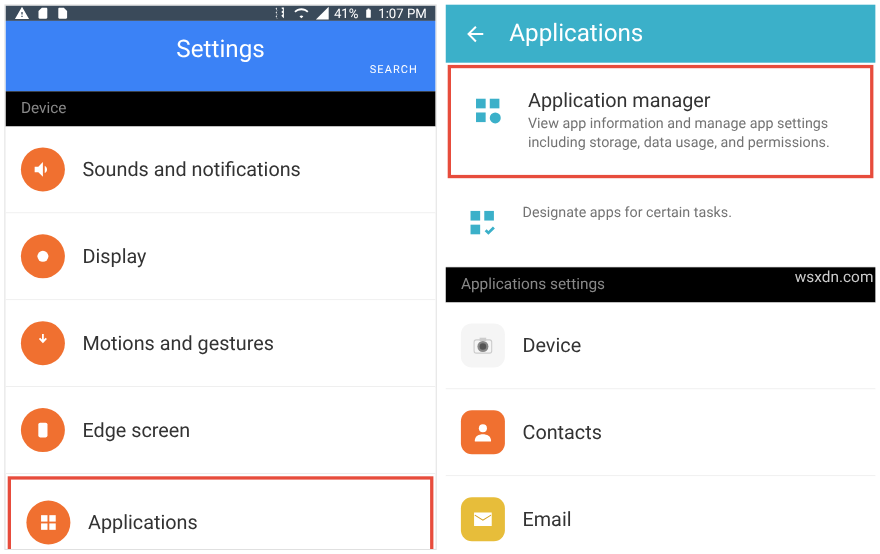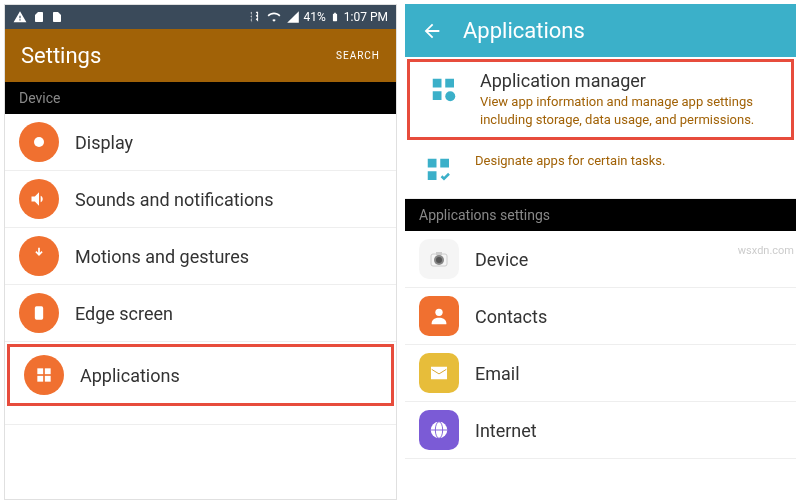--- a/index.html
+++ b/index.html
@@ -9,40 +9,40 @@
     .screen-right { }
     
     
     .status-bar { height: 24px; background: #3a4a5a; color: #fff; display: flex; align-items: center; padding: 0 8px; font-size: 12px; }
     .status-left { display: flex; gap: 6px; }
     .status-right { margin-left: auto; display: flex; gap: 4px; align-items: center; }
     .status-icon { display: inline-flex; }
     
     
     .header { background: #4a90a4; color: #fff; display: flex; align-items: center; padding: 14px 16px; }
-    .header-settings { background: #a16207; }
+    .header-settings { background: #3b82f6; flex-direction: column; }
     .header-title { font-size: 22px; font-weight: 400; }
     .header-search { margin-left: auto; font-size: 10px; letter-spacing: 1px; }
     .header-back { margin-right: 20px; display: flex; align-items: center; }
     
     
     .section-header { background: #000000; color: #888; font-size: 14px; padding: 8px 14px; }
     
     
-    .list-item { display: flex; align-items: center; padding: 8px 14px; border-bottom: 1px solid #eee; background: #fff; }
+    .list-item { display: flex; align-items: center; padding: 19px 14px; border-bottom: 1px solid #eee; background: #fff; }
     .list-item.highlighted { border: 3px solid #e74c3c; margin: 2px; }
     .item-icon { width: 40px; height: 40px; display: flex; align-items: center; justify-content: center; margin-right: 16px; flex-shrink: 0; }
     .item-icon.orange { background: #f07030; border-radius: 50%; color: #fff; }
     .item-icon.teal-grid { color: #3bb0c9; }
     .item-icon.app { border-radius: 10px; }
     .item-text { flex: 1; }
     .item-title { font-size: 18px; color: #333; }
-    .item-sub { font-size: 13px; color: #a16207; line-height: 1.4; margin-top: 2px; }
-    
-    .watermark { position: absolute; right: 6px; top: 244px; font-size: 11px; color: #ccc; transform: rotate(0deg); }
+    .item-sub { font-size: 13px; color: #737373; line-height: 1.4; margin-top: 2px; }
+    
+    .watermark { position: absolute; right: 6px; top: 244px; font-size: 14px; color: #ccc; transform: rotate(0deg); }
     
     svg { display: block; }
   </style>
 </head>
 <body>
 
 <div class="screen screen-left">
   <div class="status-bar">
     <div class="status-left">
       <span class="status-icon">
@@ -90,32 +90,32 @@
   <div class="header header-settings">
     <span class="header-title">Settings</span>
     <span class="header-search">SEARCH</span>
   </div>
 
   <div class="section-header">Device</div>
 
   <div class="list-item">
     <div class="item-icon orange">
         <svg width="20" height="20" viewBox="0 0 24 24" fill="#fff">
+          <path d="M3 9v6h4l5 5V4L7 9H3zm13.5 3c0-1.77-1.02-3.29-2.5-4.03v8.05c1.48-.73 2.5-2.25 2.5-4.02z"></path>
+        </svg>
+      </div>
+    <div class="item-title">Sounds and notifications</div>
+  </div>
+  <div class="list-item">
+    <div class="item-icon orange">
+        <svg width="20" height="20" viewBox="0 0 24 24" fill="#fff">
           <circle cx="12" cy="12" r="6"></circle>
         </svg>
       </div>
     <div class="item-title">Display</div>
-  </div>
-  <div class="list-item">
-    <div class="item-icon orange">
-        <svg width="20" height="20" viewBox="0 0 24 24" fill="#fff">
-          <path d="M3 9v6h4l5 5V4L7 9H3zm13.5 3c0-1.77-1.02-3.29-2.5-4.03v8.05c1.48-.73 2.5-2.25 2.5-4.02z"></path>
-        </svg>
-      </div>
-    <div class="item-title">Sounds and notifications</div>
   </div>
   <div class="list-item">
     <div class="item-icon orange">
         <svg width="20" height="20" viewBox="0 0 24 24" fill="#fff">
           <path d="M13 2v6l2-2 1.4 1.4L12 12 7.6 7.4 9 6l2 2V2h2z"></path>
         </svg>
       </div>
     <div class="item-title">Motions and gestures</div>
   </div>
   <div class="list-item">

